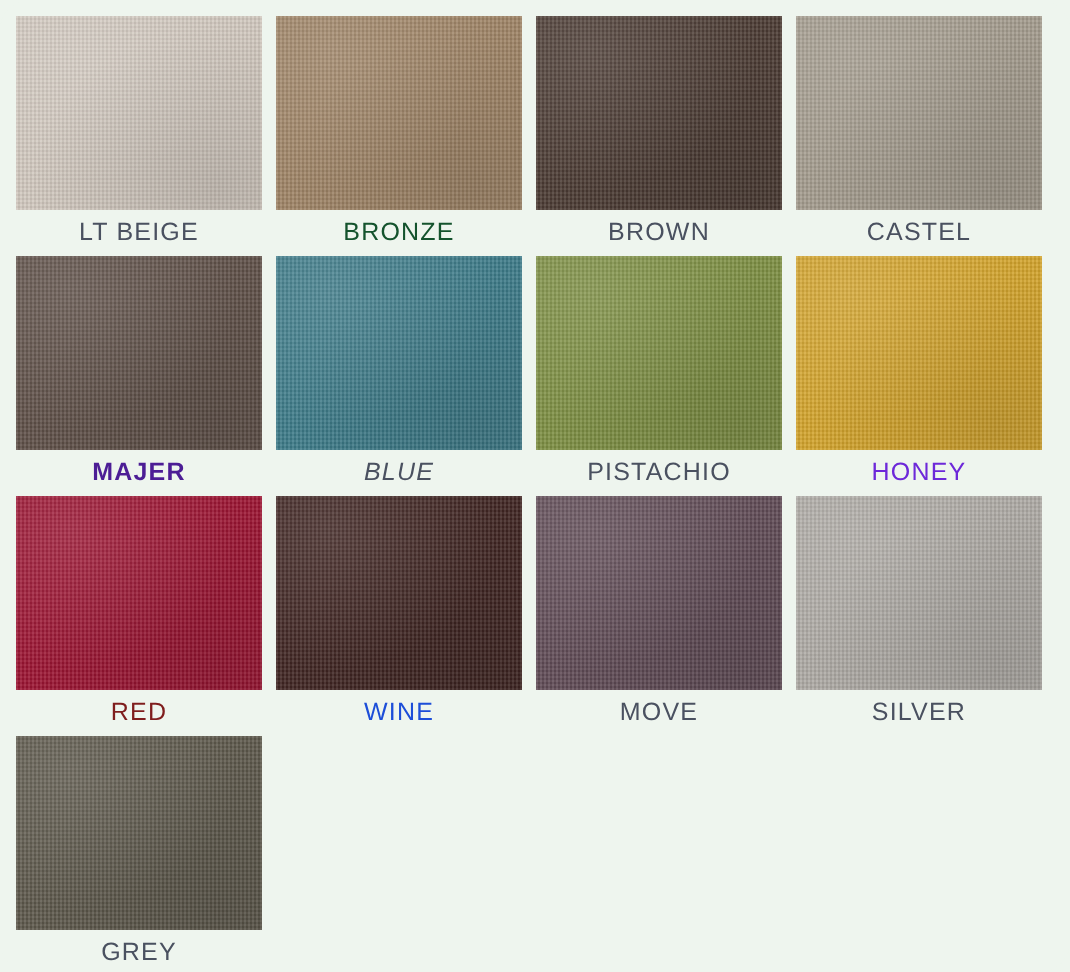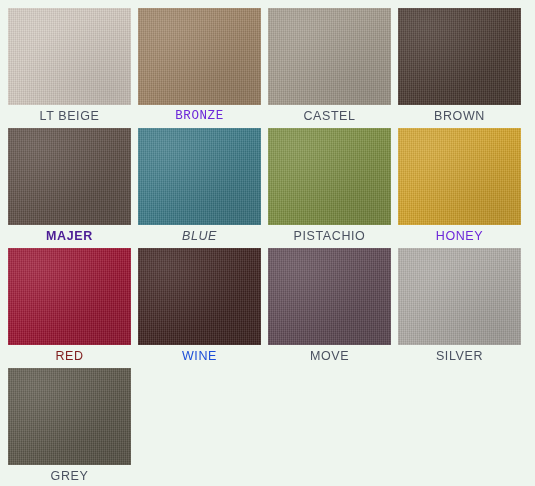--- a/index.html
+++ b/index.html
@@ -95,31 +95,31 @@
 <div id="swatch-board" style="background: rgb(238, 245, 238);">
   <div class="swatch-grid">
 
     <div class="swatch-cell">
       <div class="swatch-chip" style="background-color: rgb(210, 201, 191);"></div>
       <div class="swatch-label" style="color: rgb(74, 81, 96);">LT BEIGE</div>
     </div>
 
     <div class="swatch-cell">
       <div class="swatch-chip" style="background-color: rgb(159, 132, 102);"></div>
-      <div class="swatch-label" style="color: #6d28d9; font-family: Liberation Mono, monospace;">BRONZE</div>
+      <div class="swatch-label" style="color: #14532d;">BRONZE</div>
+    </div>
+
+    <div class="swatch-cell">
+      <div class="swatch-chip" style="background-color: rgb(75, 59, 51);"></div>
+      <div class="swatch-label" style="color: rgb(74, 81, 96);">BROWN</div>
     </div>
 
     <div class="swatch-cell">
       <div class="swatch-chip" style="background-color: rgb(164, 156, 142);"></div>
       <div class="swatch-label" style="color: rgb(74, 81, 96);">CASTEL</div>
-    </div>
-
-    <div class="swatch-cell">
-      <div class="swatch-chip" style="background-color: rgb(75, 59, 51);"></div>
-      <div class="swatch-label" style="color: rgb(74, 81, 96);">BROWN</div>
     </div>
 
     <div class="swatch-cell">
       <div class="swatch-chip" style="background-color: rgb(95, 80, 72);"></div>
       <div class="swatch-label" style="color: #4c1d95; font-weight: bold;">MAJER</div>
     </div>
 
     <div class="swatch-cell">
       <div class="swatch-chip" style="background-color: rgb(61, 123, 137);"></div>
       <div class="swatch-label" style="color: rgb(74, 81, 96); font-style: italic;">BLUE</div>

